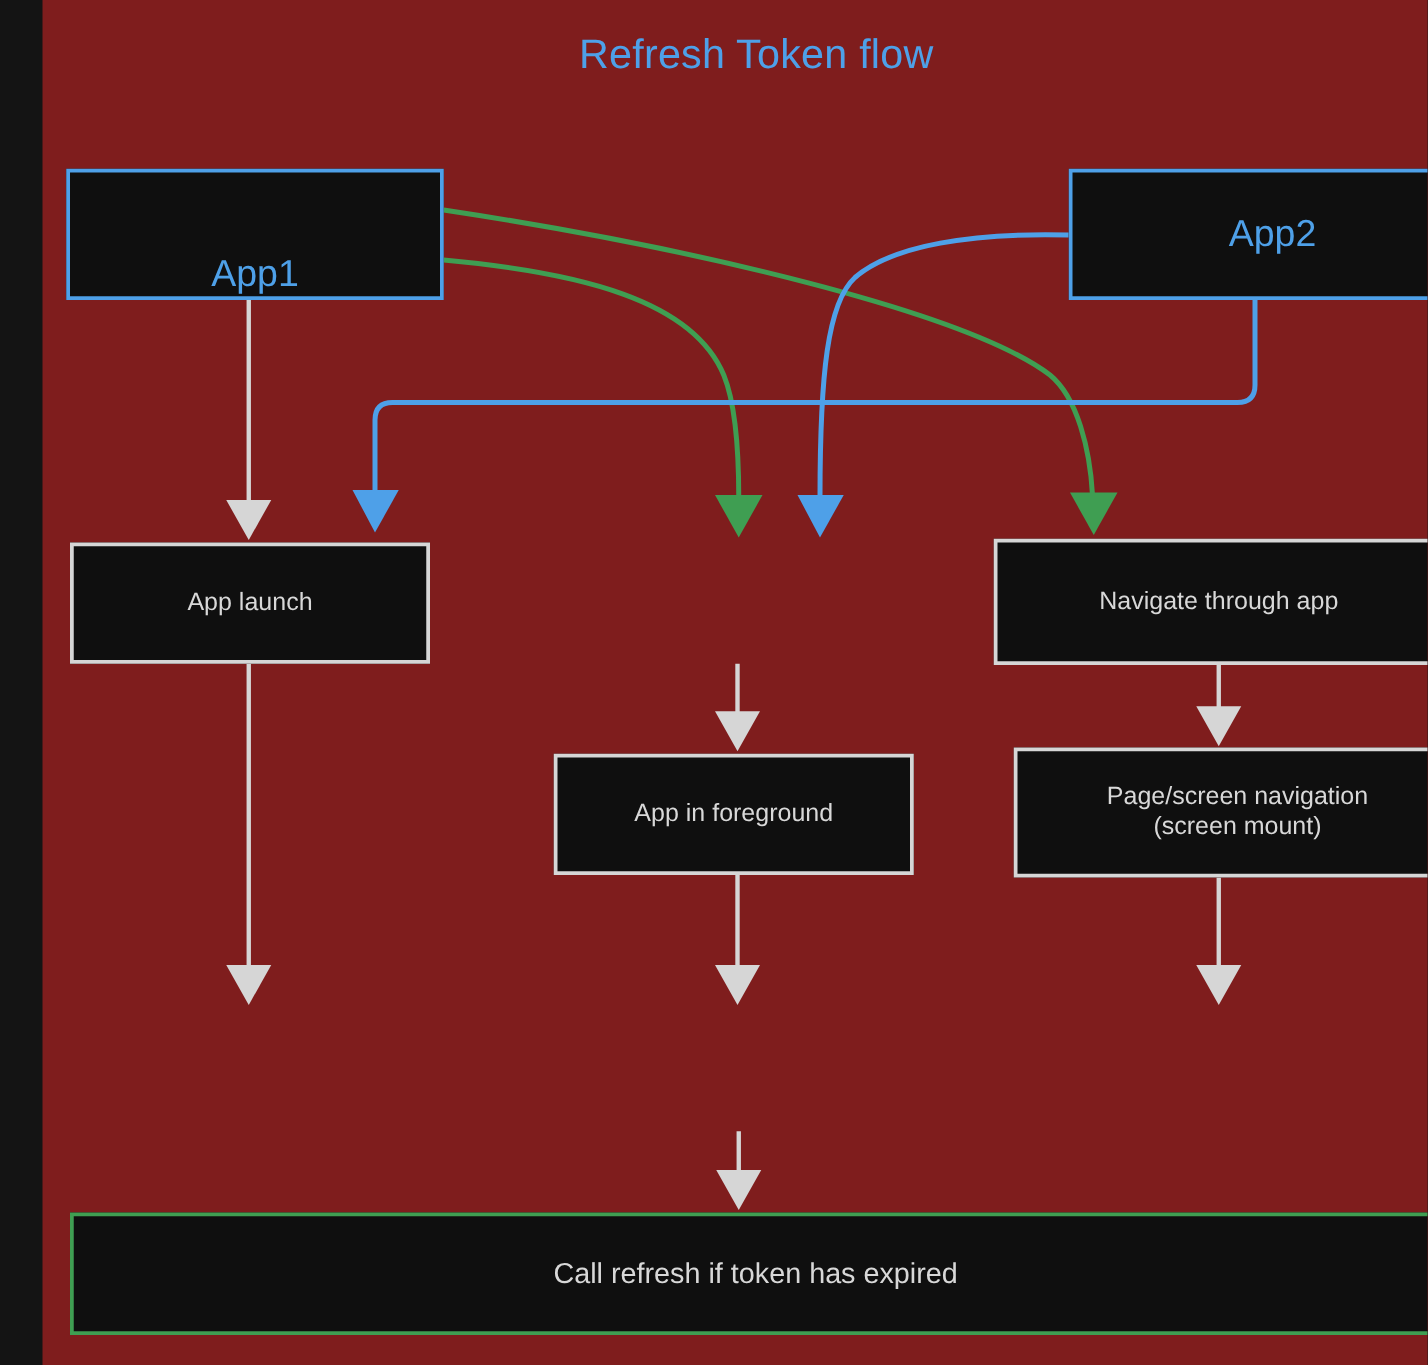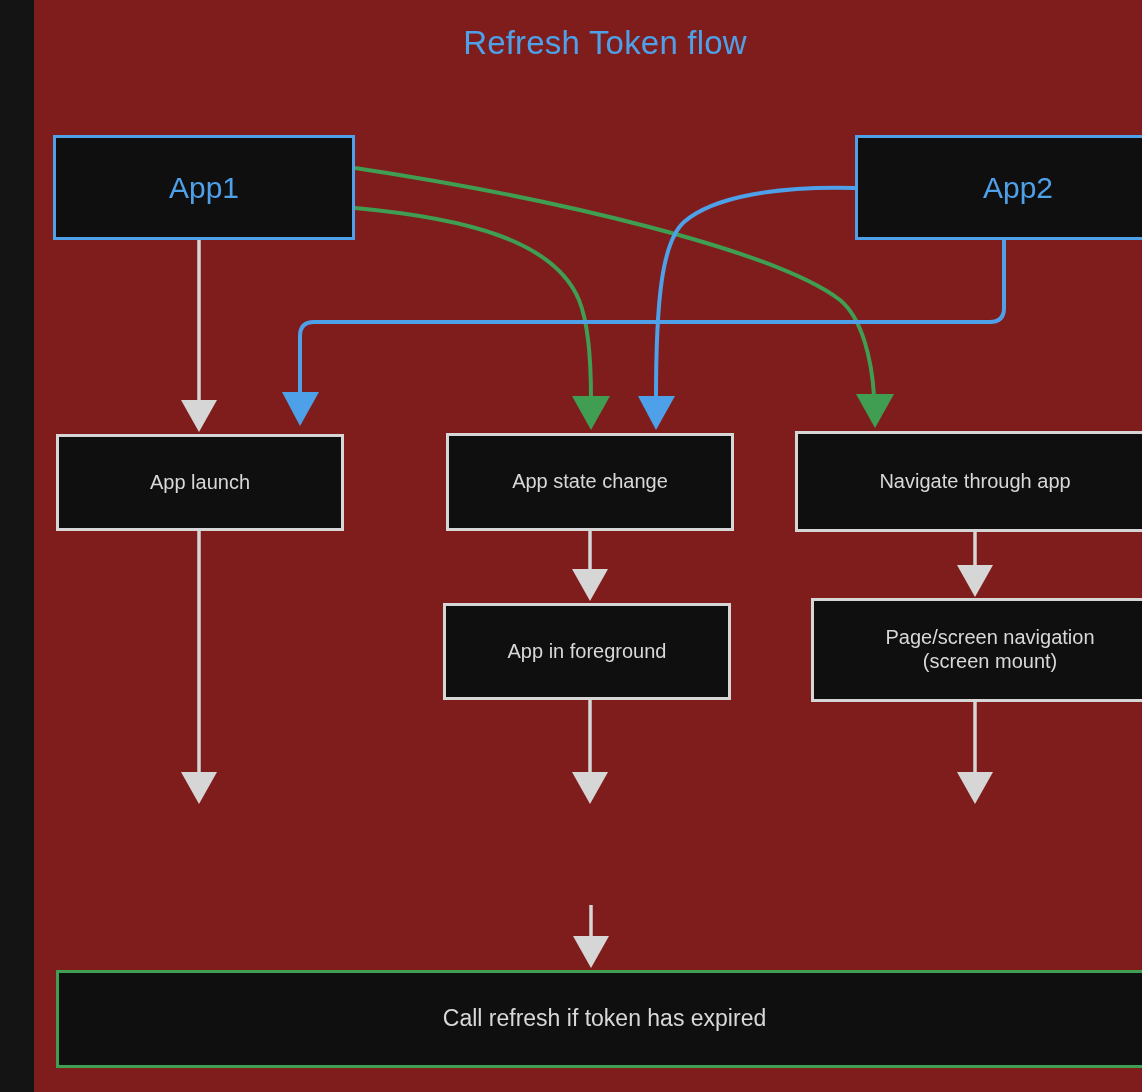--- a/index.html
+++ b/index.html
@@ -61,21 +61,21 @@
     position: absolute;
     left: 0;
     top: 24px;
     width: 1142px;
     text-align: center;
     color: #4ea0e8;
     font-size: 33px;
     letter-spacing: 0.2px;
   }
   
-  #node-app1        { left: 19px;  top: 135px; width: 302px; height: 105px; }
+  #node-app1        { left: 19px;  top: 135px; width: 302px; height: 105px; align-items: flex-end; }
   #node-app2        { left: 821px; top: 135px; width: 302px; height: 105px; padding-left: 24px; }
   #node-app-launch  { left: 22px;  top: 434px; width: 288px; height: 97px;  }
   #node-app-state   { left: 412px; top: 433px; width: 288px; height: 98px;  }
   #node-navigate    { left: 761px; top: 431px; width: 360px; height: 101px; }
   #node-foreground  { left: 409px; top: 603px; width: 288px; height: 97px;  }
   #node-page-screen { left: 777px; top: 598px; width: 358px; height: 104px; }
   #node-check       { left: 22px;  top: 806px; width: 1097px; height: 99px; }
   #node-refresh     { left: 22px;  top: 970px; width: 1097px; height: 98px; }
 </style>
 </head>
@@ -148,23 +148,20 @@
   </div>
 
   <div class="node app" id="node-app2">
     <span class="node-label">App2</span>
   </div>
 
   <div class="node step" id="node-app-launch">
     <span class="node-label">App launch</span>
   </div>
 
-  <div class="node step" id="node-app-state">
-    <span class="node-label">App state change</span>
-  </div>
 
   <div class="node step" id="node-navigate">
     <span class="node-label">Navigate through app</span>
   </div>
 
   <div class="node step" id="node-foreground">
     <span class="node-label">App in foreground</span>
   </div>
 
   <div class="node step" id="node-page-screen">

